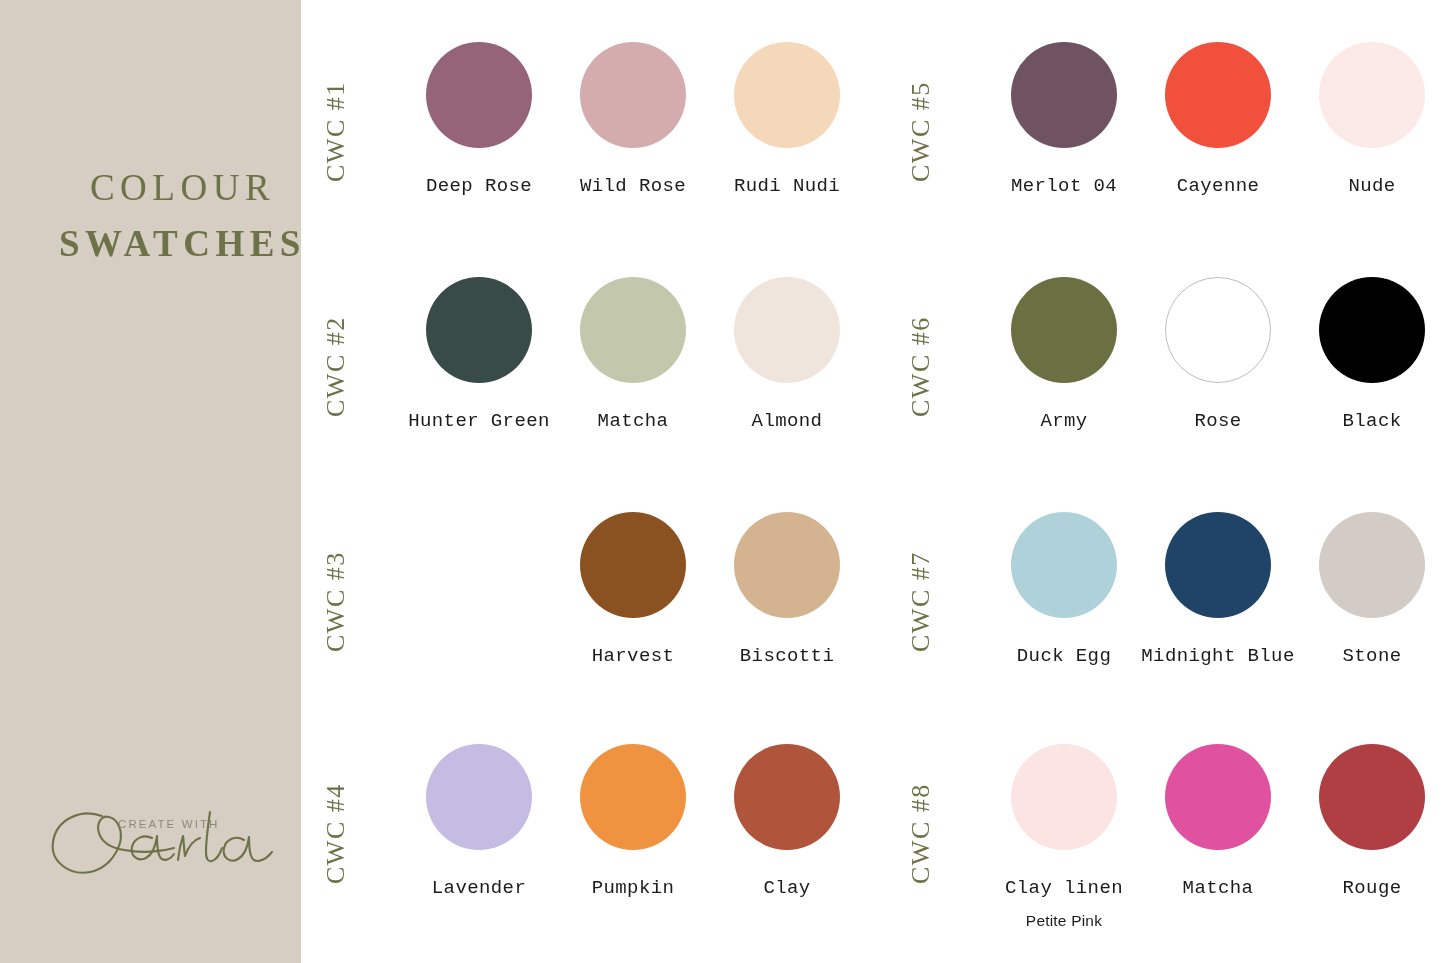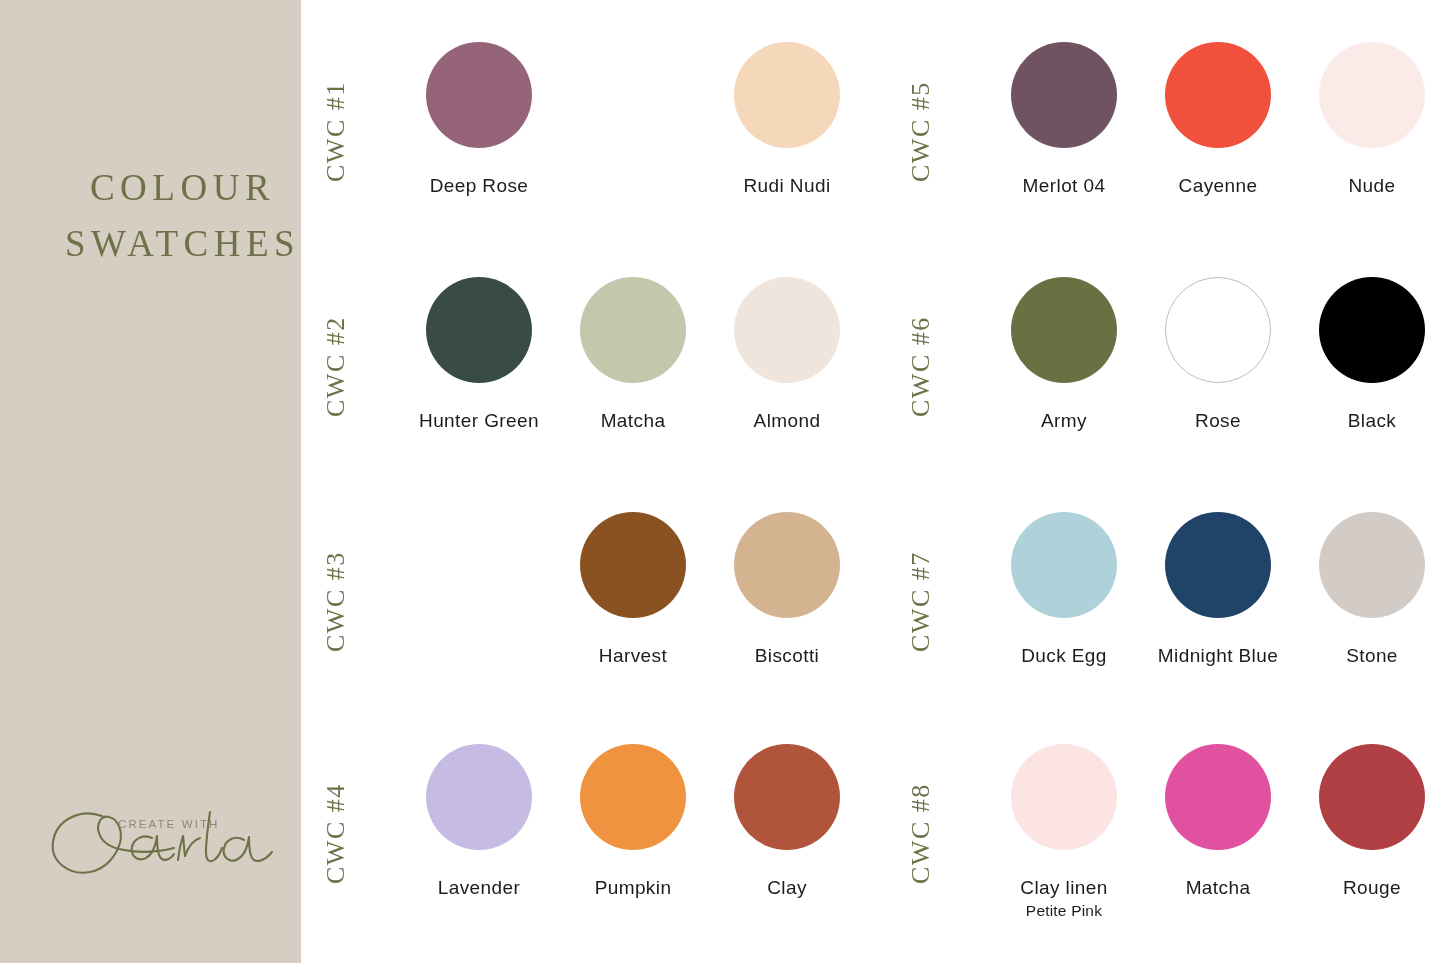--- a/index.html
+++ b/index.html
@@ -33,20 +33,21 @@
     color: #6d7248;
     font-family: "Liberation Serif", serif;
     font-size: 37px;
     letter-spacing: 5.5px;
     line-height: 56px;
     font-weight: 400;
     margin-left: 32px;
   }
   #sidebar-title .line2 {
     display: block;
+    font-weight: bold;
   }
 
   
   #logo-block {
     position: absolute;
     left: 40px;
     top: 768px;
     width: 240px;
     height: 120px;
   }
@@ -134,28 +135,28 @@
     display: block;
     box-sizing: border-box;
   }
   .disc.outlined {
     border: 1px solid #bdbdbd;
   }
   .swatch-name {
     margin-top: 27px;
     text-align: center;
     color: #1c1c1c;
-    font-family: Liberation Sans, sans-serif;
+    font-family: Liberation Mono, monospace;
     font-size: 19px;
     letter-spacing: 0.4px;
     line-height: 22px;
     white-space: nowrap;
   }
   .swatch-subname {
-    margin-top: 2px;
+    margin-top: 12px;
     text-align: center;
     color: #1c1c1c;
     font-family: "Liberation Sans", sans-serif;
     font-size: 15.5px;
     letter-spacing: 0.2px;
     line-height: 19px;
     white-space: nowrap;
   }
   .swatch-subname:empty { display: none; }
 </style>
@@ -188,20 +189,24 @@
 <div id="grid">
   <div class="palette-col" id="col-left">
       <div class="palette-row r0">
         <div class="label-rot">
           <span>CWC #1</span>
         </div>
         <div class="swatch s0">
           <div class="disc" style="background: rgb(150, 100, 121);"></div>
           <div class="swatch-name">Deep Rose</div>
         </div>
+        <div class="swatch s1">
+          <div class="disc" style="background: rgb(212, 172, 174);"></div>
+          <div class="swatch-name">Wild Rose</div>
+        </div>
         <div class="swatch s2">
           <div class="disc" style="background: rgb(245, 215, 185);"></div>
           <div class="swatch-name">Rudi Nudi</div>
         </div>
       </div>
       <div class="palette-row r1">
         <div class="label-rot">
           <span>CWC #2</span>
         </div>
         <div class="swatch s0">

